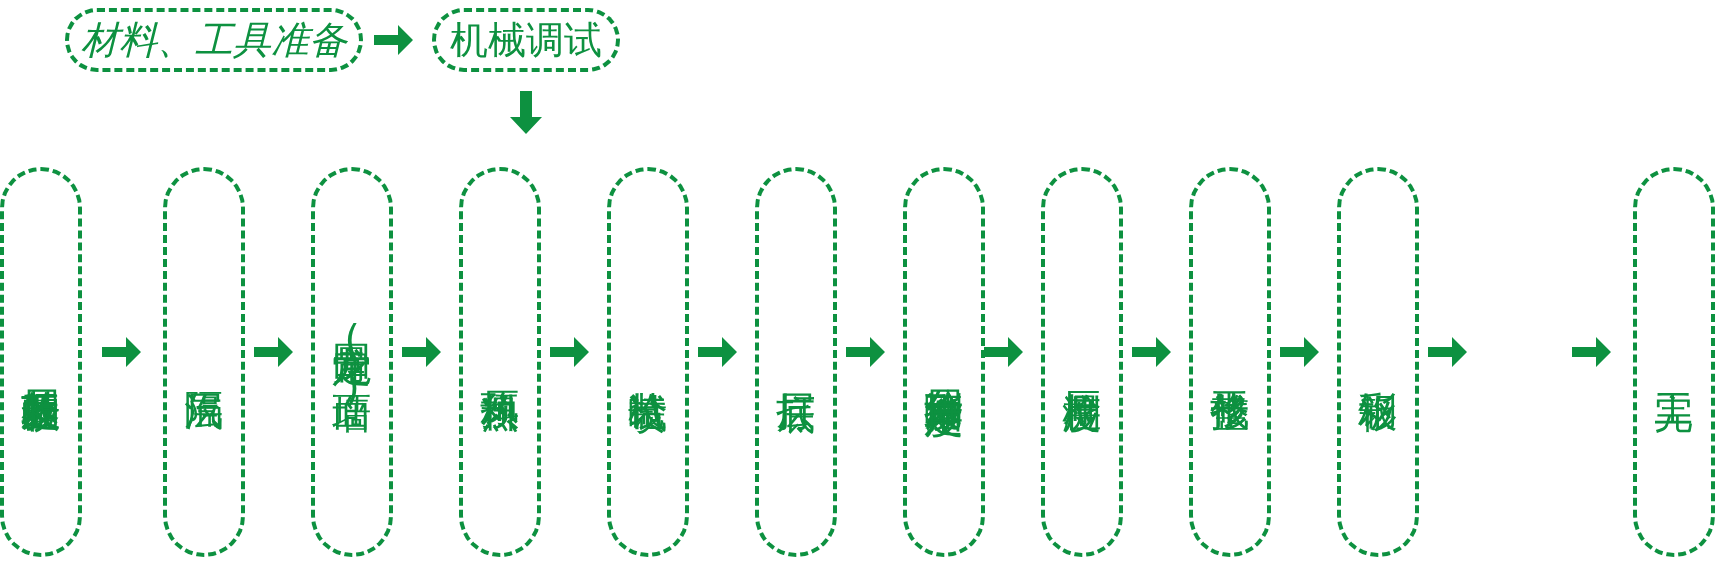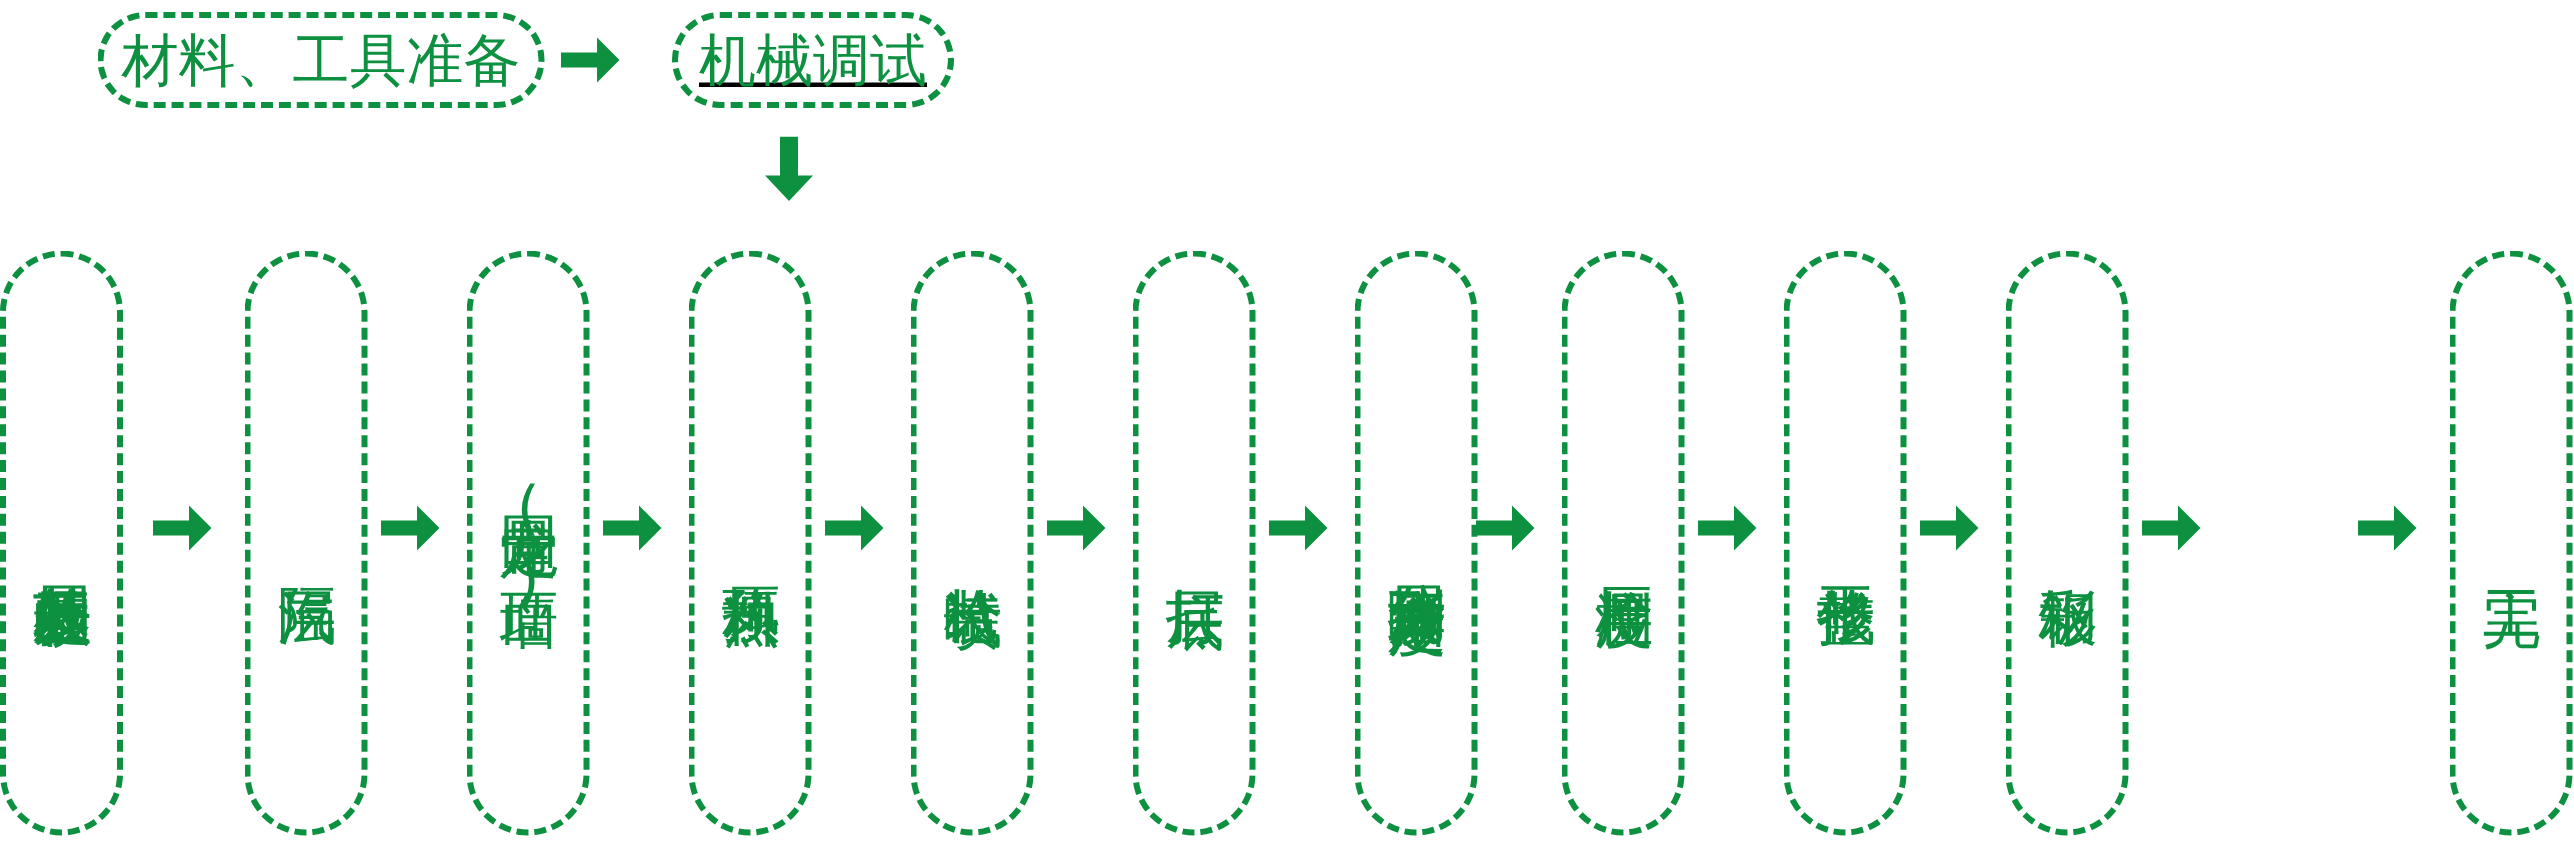--- a/index.html
+++ b/index.html
@@ -41,21 +41,21 @@
   .top-pill .label {
     color: #0d9140;
     font-size: 38px;
     line-height: 1;
     letter-spacing: 0px;
     white-space: nowrap;
     font-weight: 500;
   }
 
   #top-box-0 { left: 65px;  top: 8px; width: 298px; }
-  #top-box-1 { left: 448px; top: 8px; width: 188px; text-decoration: underline; }
+  #top-box-1 { left: 432px; top: 8px; width: 188px; }
 
   
   .arrow-right {
     position: absolute;
     color: #0d9140;
     font-size: 44px;
     line-height: 1;
     width: 44px;
     height: 44px;
     display: flex;
@@ -100,21 +100,21 @@
   .main-arrow {
     top: 330px;
     font-size: 42px;
   }
 </style>
 </head>
 <body style="background: rgb(255, 255, 255);">
 
 <div id="canvas">
 
-  <div class="pill top-pill" id="top-box-0" style="border-color: rgb(13, 145, 64);">
+  <div class="pill top-pill" id="top-box-0" style="border-color: rgb(13, 145, 64); font-style: italic;">
     <span class="label" style="color: rgb(13, 145, 64);">材料、工具准备</span>
   </div>
 
   <div class="arrow-right" id="top-arrow-0">
     <svg width="40" height="34" viewBox="0 0 40 34" aria-hidden="true">
       <path d="M0 12 H24 V2 L39 17 L24 32 V22 H0 Z" fill="#0d9140"></path>
     </svg>
   </div>
 
   <div class="pill top-pill" id="top-box-1" style="border-color: rgb(13, 145, 64);">

